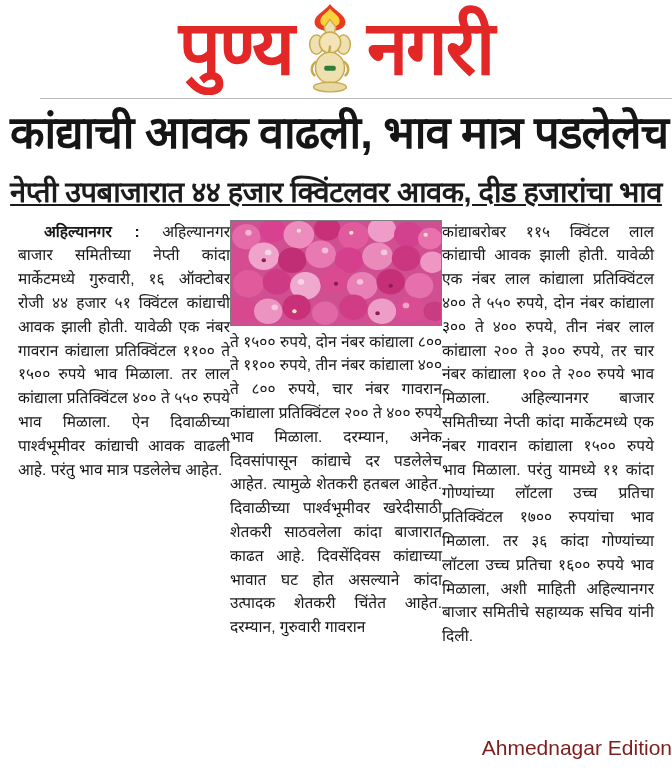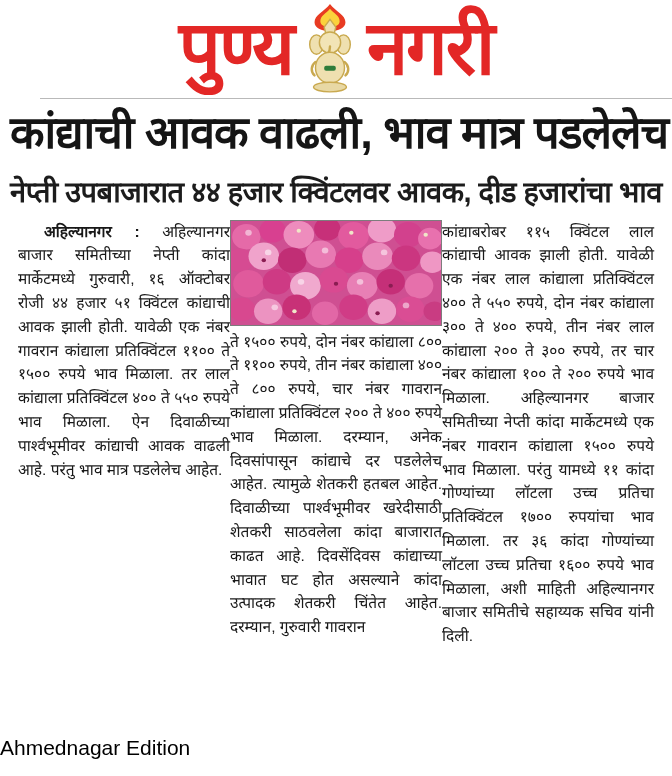--- a/index.html
+++ b/index.html
@@ -20,41 +20,41 @@
   .mast-rule{border:0;border-top:1px solid #b9b9b9;margin:2px 0 0 40px;}
   
   .headline{
     margin:8px 10px 12px 10px;text-align:center;
     font-size:45px;font-weight:800;color:#151515;line-height:1.15;
     letter-spacing:-1px;white-space:nowrap;
   }
   .subheadline{
     margin:16px 8px 0 8px;text-align:center;
     font-size:29px;font-weight:700;color:#1c1c1c;line-height:1.2;
-    letter-spacing:-0.5px;white-space:nowrap;
+    letter-spacing:-0.5px;white-space:nowrap;text-decoration:underline;
   }
   
   .columns{
     display:flex;padding:10px 18px 0 18px;
   }
   .col{
     flex:1 1 0;font-size:15.5px;line-height:23.8px;text-align:justify;
     color:#181818;
   }
   .para{margin:0;}
   .para.indent{text-indent:26px;}
   .photo-frame{
     border:1px solid #7d7d7d;width:100%;height:106px;box-sizing:border-box;
     margin-bottom:4px;overflow:hidden;background:#cf4f92;
   }
   .photo-frame svg{display:block;width:100%;height:100%;}
   
   .footer{
-    position:absolute;left:0;right:0;bottom:14px;text-align:left;
-    font-family:"Liberation Sans","DejaVu Sans",sans-serif;color:#000000;
+    position:absolute;left:0;right:0;bottom:14px;text-align:right;
+    font-family:"Liberation Sans","DejaVu Sans",sans-serif;color:#7f1d1d;
   }
   .footer div{font-size:21px;line-height:29px;}
 </style>
 </head>
 <body>
 
 <div class="page">
 
   <div class="masthead">
     <span class="word">पुण्य</span>

